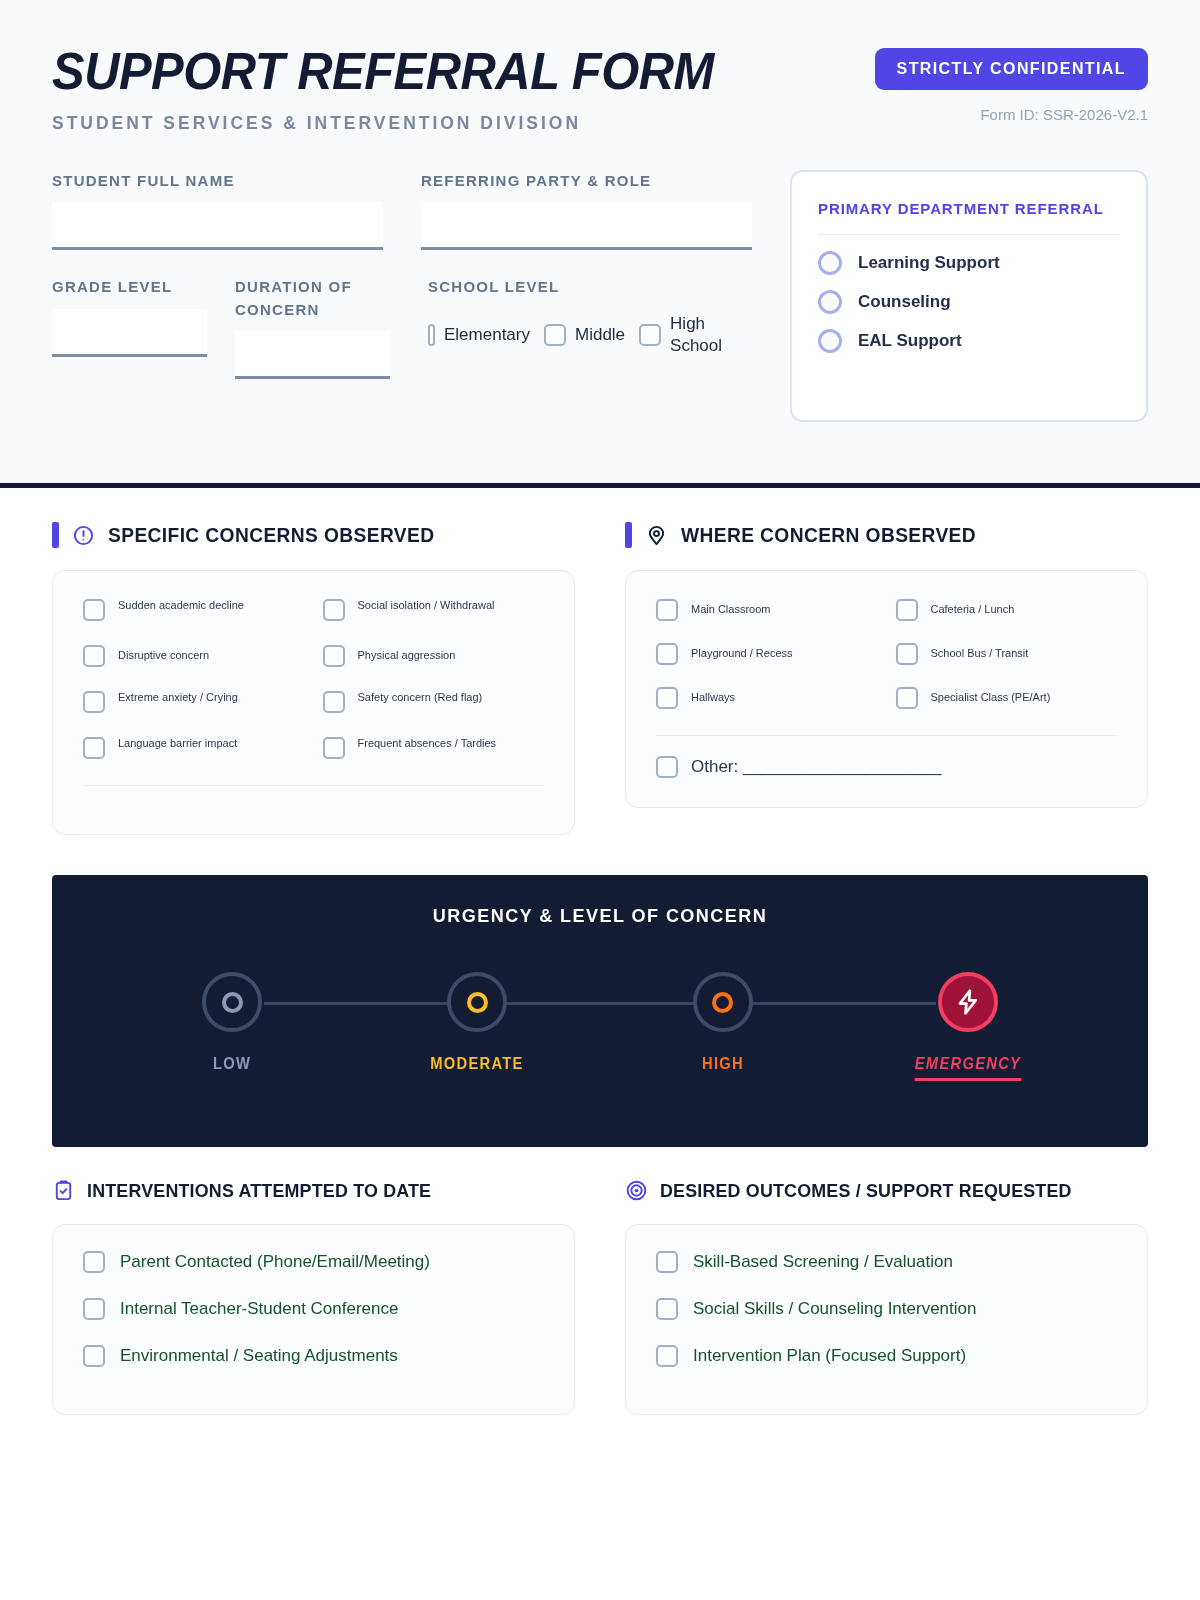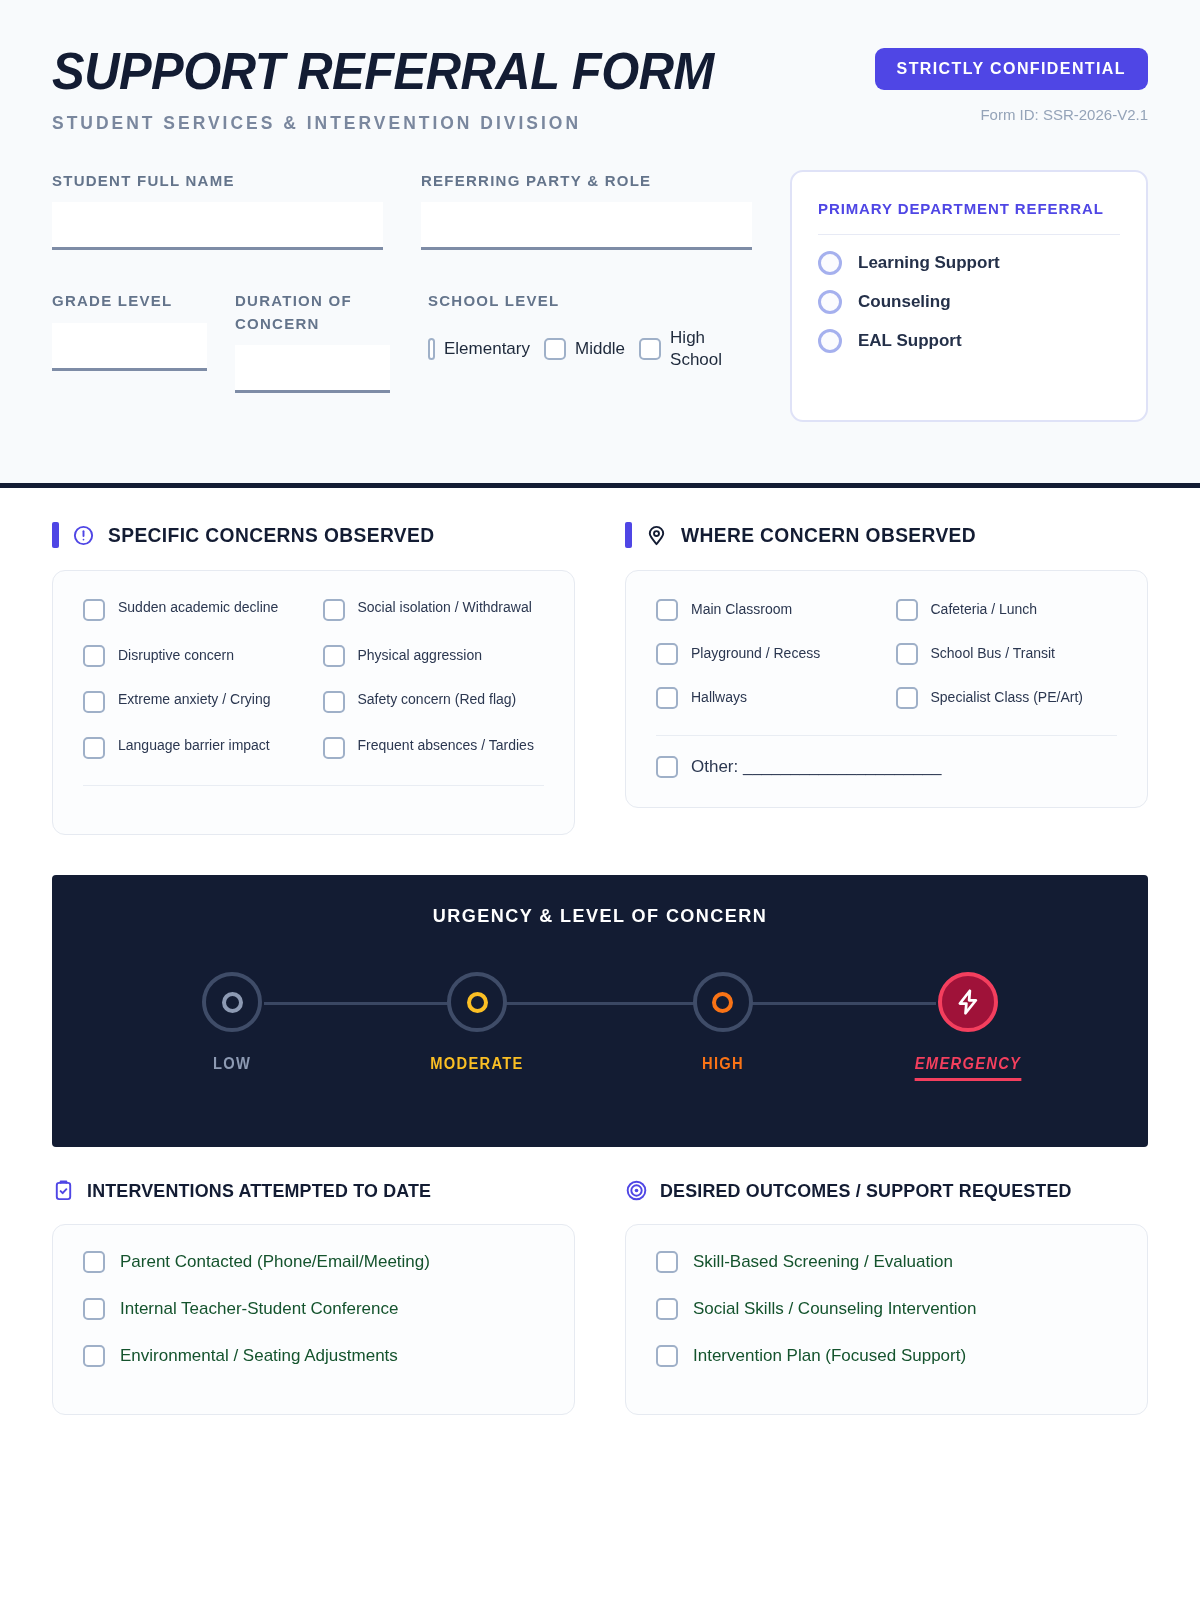--- a/index.html
+++ b/index.html
@@ -101,21 +101,21 @@
     outline: none;
     font-size: 16px;
     color: #1e293b;
     font-family: "Liberation Sans", sans-serif;
     padding: 0 8px;
   }
 
   .row-1 { display: flex; gap: 38px; }
   .row-1 > div { flex: 1; }
 
-  .row-2 { display: flex; gap: 28px; margin-top: 40px; }
+  .row-2 { display: flex; gap: 28px; margin-top: 26px; }
   .cell-grade { flex: 0 0 155px; }
   .cell-duration { flex: 0 0 155px; }
   .cell-school { flex: 1; padding-left: 10px; }
 
   .check-inline-row {
     display: flex;
     align-items: center;
     gap: 14px;
     margin-top: 14px;
   }
@@ -229,21 +229,21 @@
   }
 
   .chk-item {
     display: flex;
     align-items: flex-start;
     gap: 13px;
   }
   .chk-item.mid { align-items: center; }
 
   .chk-text {
-    font-size: 14px;
+    font-size: 11px;
     color: #2b3750;
     line-height: 1.27;
   }
 
   .panel-rule {
     border-top: 1px solid #e9edf3;
     margin: 26px 0 20px 0;
   }
 
   .other-row { display: flex; align-items: flex-start; gap: 13px; }

